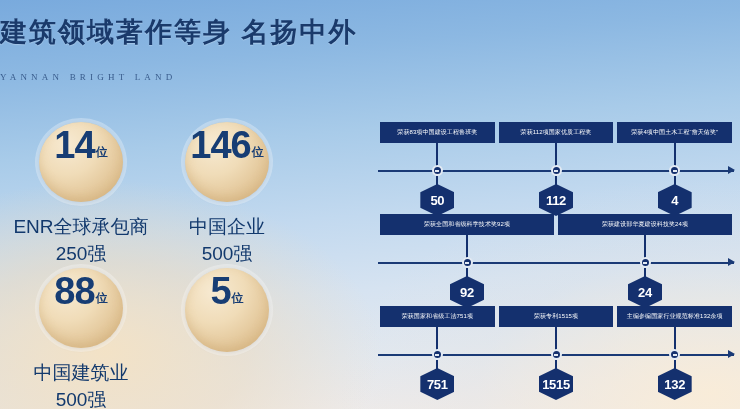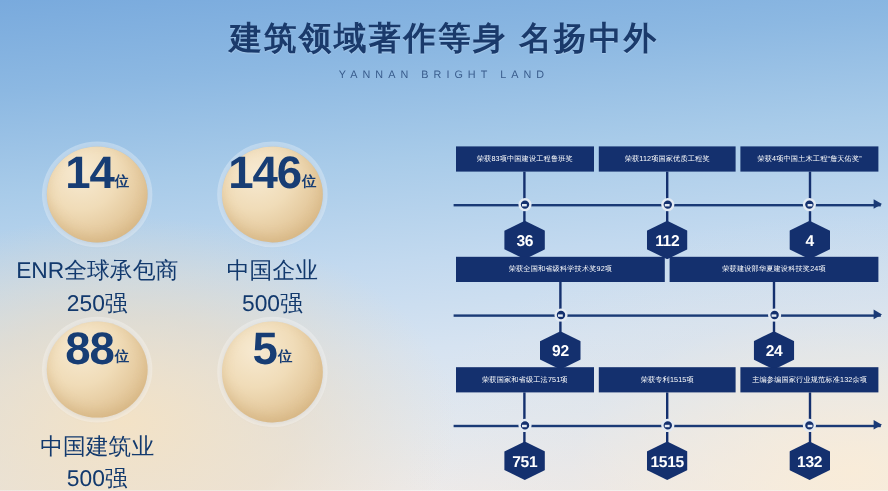--- a/index.html
+++ b/index.html
@@ -19,38 +19,39 @@
       radial-gradient(ellipse 420px 260px at 14% 86%, rgba(244,226,196,0.95) 0%, rgba(238,219,190,0.55) 34%, rgba(214,220,233,0.0) 66%),
       radial-gradient(ellipse 520px 300px at 96% 96%, rgba(250,236,214,0.85) 0%, rgba(226,226,226,0.25) 45%, rgba(200,215,235,0.0) 72%),
       linear-gradient(175deg, #79aadd 0%, #8cb8e2 16%, #a8cbe9 34%, #c2d9ef 52%, #d6e3f1 68%, #e2e8ef 82%, #eceaea 92%, #f3ece6 100%);
     overflow: hidden;
   }
 
   
   .header {
     position: absolute;
     top: 0; left: 0; right: 0;
-    text-align: center;
+    text-align: left;
     padding-top: 16px;
   }
   .main-title {
     font-size: 27px;
     font-weight: bold;
     color: #1a3a6b;
     letter-spacing: 2px;
     line-height: 1.25;
     text-shadow: 0 1px 1px rgba(255,255,255,0.25);
   }
   .sub-title {
-    margin-top: 7px;
+    margin-top: 22px;
     font-size: 9px;
     color: #2d4f80;
     letter-spacing: 4.2px;
     font-weight: normal;
     opacity: 0.88;
+    font-family: Liberation Serif, serif;
   }
   .desc {
     position: absolute;
     top: 84px; left: 0; right: 0;
     text-align: center;
     font-size: 10.5px;
     color: #123b6d;
     letter-spacing: 0.2px;
     white-space: nowrap;
   }
@@ -276,21 +277,21 @@
 
     <div class="tl-row">
       <div class="tl-axis"></div>
       <div class="tl-arrow"></div>
       <div class="tl-items">
         <div class="tl-item">
           <div class="tl-label">荣获83项中国建设工程鲁班奖</div>
           <div class="tl-stem"></div>
           <div class="tl-node"></div>
           <div class="tl-drop"></div>
-          <div class="tl-badge">36</div>
+          <div class="tl-badge">50</div>
         </div>
         <div class="tl-item">
           <div class="tl-label">荣获112项国家优质工程奖</div>
           <div class="tl-stem"></div>
           <div class="tl-node"></div>
           <div class="tl-drop"></div>
           <div class="tl-badge">112</div>
         </div>
         <div class="tl-item">
           <div class="tl-label">荣获4项中国土木工程“詹天佑奖”</div>

